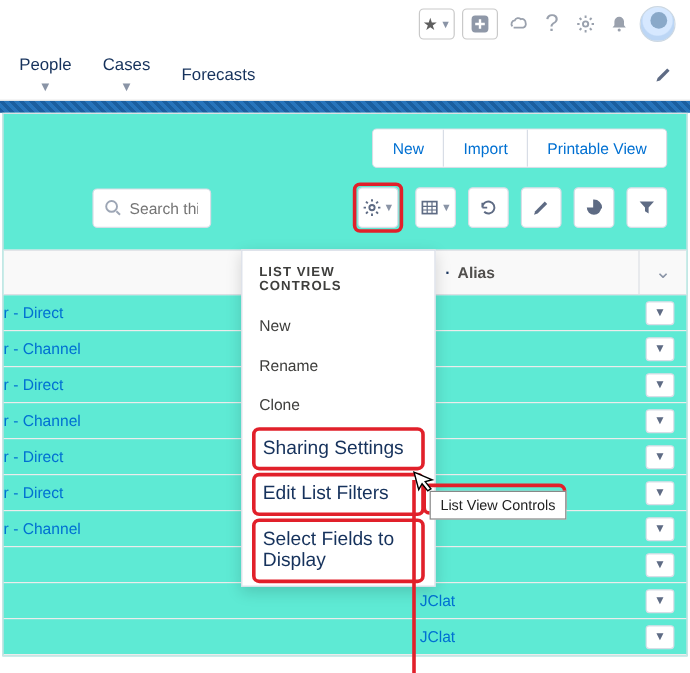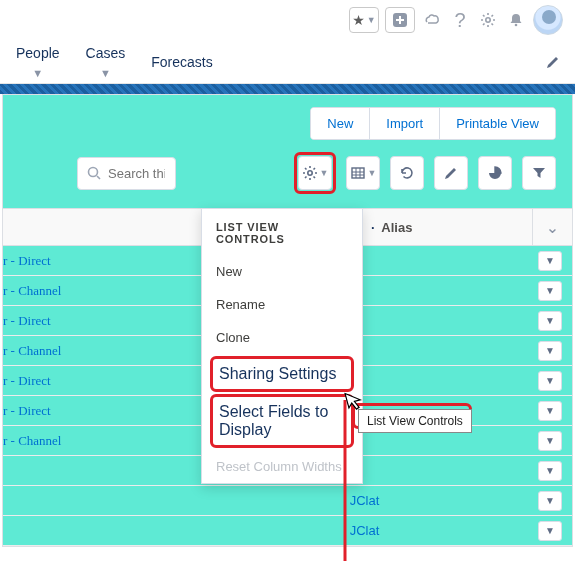--- a/index.html
+++ b/index.html
@@ -38,21 +38,21 @@
   .table-wrap { position:relative; }
   .header-row { display:flex; background:#f9f9f9; border-top:1px solid #dcdfe4; border-bottom:1px solid #dcdfe4; height:38px; align-items:center; }
   .header-cell { padding:0 12px; font-weight:700; font-size:13px; color:#514f4d; display:flex; align-items:center; gap:6px; }
   .header-cell.alias { margin-left: 356px; flex:1; }
   .header-end { width:40px; display:flex; align-items:center; justify-content:center; color:#8a94a6; border-left: 1px solid #dcdfe4; height:100%; }
   .row { display:flex; align-items:center; height:30px; border-bottom:1px solid #ececec; font-size:13px; }
   .row .c1 { width: 198px; padding-left:0; }
   .row .c2 { flex:1; text-align:center; color:#0070d2; }
   .row .c3 { width:44px; display:flex; justify-content:center; }
   .row-dd { width:24px; height:20px; border:1px solid #d8dde6; border-radius:3px; display:flex; align-items:center; justify-content:center; background:#fff; color:#5e6b84; font-size:10px; cursor:pointer; }
-  .row .link-trunc { color:#0070d2; white-space:nowrap; overflow:hidden;font-family:Liberation Serif, serif; }
+  .row .link-trunc { color:#0070d2; white-space:nowrap; overflow:hidden; }
 
   .dropdown { position:absolute; left:198px; top:0; width:162px; background:#fff; border:1px solid #d8dde6; box-shadow: 0 4px 12px rgba(0,0,0,.15); z-index:10; }
   .dropdown .hdr { padding:12px 14px 10px; font-size:11px; font-weight:700; color:#3e3e3c; letter-spacing:.08em; }
   .dropdown .item { padding:9px 14px; font-size:13px; color:#3e3e3c; cursor:pointer; }
   .dropdown .item.disabled { color:#bfc3c9; cursor:default; }
   .dropdown .hi-item { margin: 2px 8px; padding:6px 6px; }
 
   .tooltip { position:absolute; left:358px; top:409px; background:#fff; border:1px solid #888; padding:4px 8px; font-size:12px; color:#222; z-index:30; white-space:nowrap; }
   .tooltip-hi { position:absolute; left:352px; top:403px; width:120px; height:26px; z-index:29; }
 
@@ -194,23 +194,25 @@
 
     <div class="dropdown">
       <div class="hdr">LIST VIEW CONTROLS</div>
       <div class="item">New</div>
       <div class="item">Rename</div>
       <div class="item">Clone</div>
       <div class="hi-red hi-item">
         <div>Sharing Settings</div>
       </div>
       <div class="hi-red hi-item">
+        <div>Edit List Filters</div>
+      </div>
+      <div class="hi-red hi-item">
         <div>Select Fields to Display</div>
       </div>
-      <div class="item disabled">Reset Column Widths</div>
     </div>
 
     <div id="rows">
         <div class="row">
     <div class="c1"><span class="link-trunc">r - Direct</span></div>
     <div class="c2"><span></span></div>
     <div class="c3">
             <div class="row-dd">
               <span>▼</span>
             </div>

